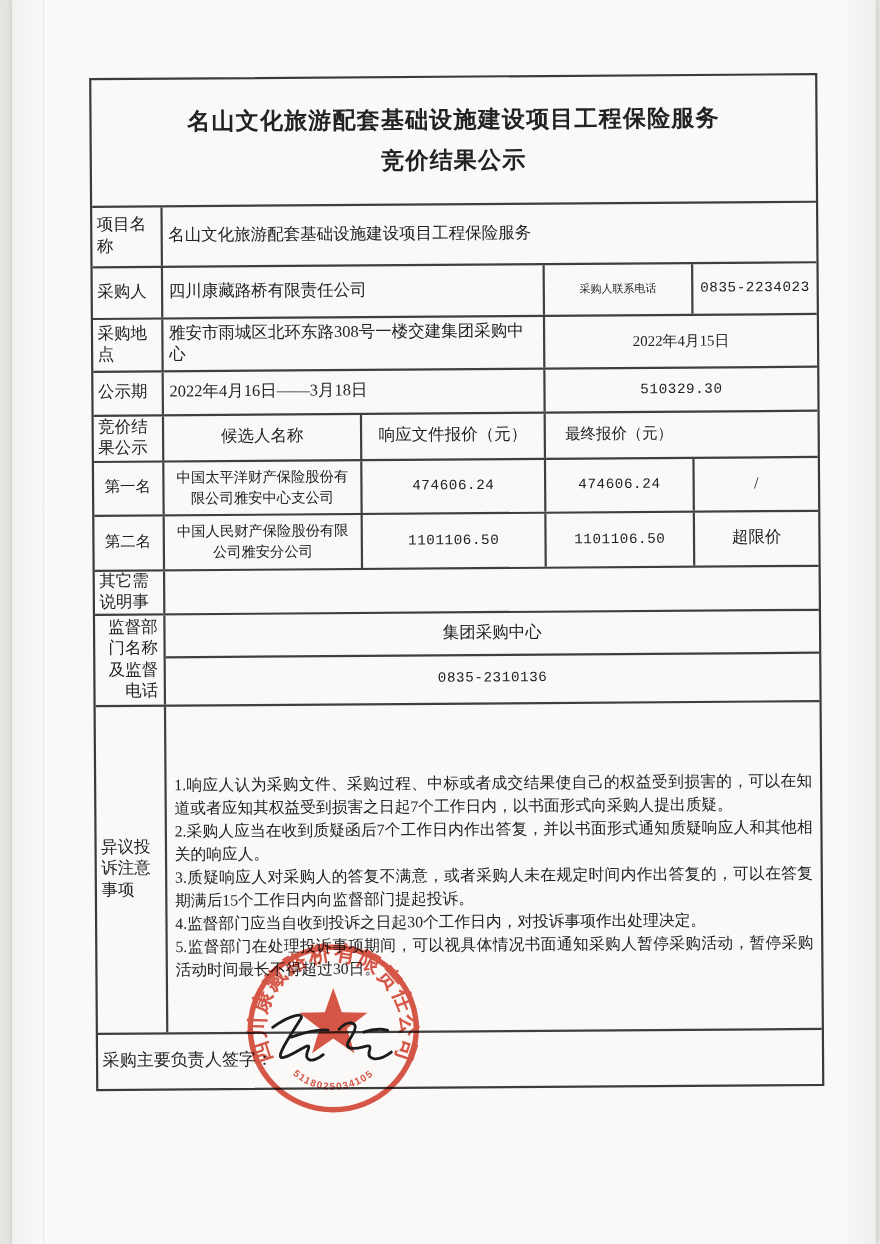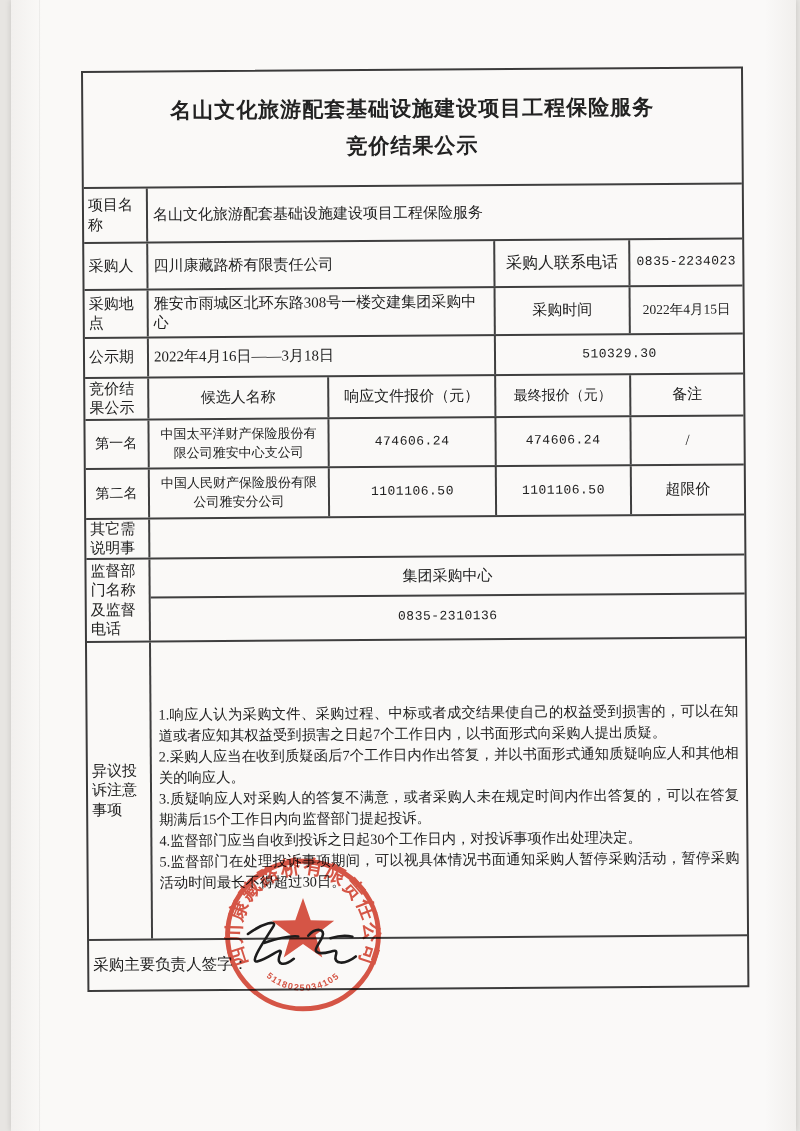--- a/index.html
+++ b/index.html
@@ -84,43 +84,41 @@
     </div>
 
     <div class="row rh1">
       <div class="cell c0">项目名称</div>
       <div class="cell span-rest">名山文化旅游配套基础设施建设项目工程保险服务</div>
     </div>
 
     <div class="row rh2">
       <div class="cell c0">采购人</div>
       <div class="cell c12">四川康藏路桥有限责任公司</div>
-      <div class="cell c3 center" style="font-size:16px;">采购人联系电话</div>
+      <div class="cell c3 center" style="font-size:10px;">采购人联系电话</div>
       <div class="cell c4 center num">0835-2234023</div>
     </div>
 
     <div class="row rh3">
       <div class="cell c0">采购地点</div>
       <div class="cell c12">雅安市雨城区北环东路308号一楼交建集团采购中心</div>
-      <div class="cell c3 center">采购时间</div>
       <div class="cell c4 center" style="font-size:13.5px;">2022年4月15日</div>
     </div>
 
     <div class="row rh4">
       <div class="cell c0">公示期</div>
       <div class="cell c12">2022年4月16日——3月18日</div>
       <div class="cell c4 center num">510329.30</div>
     </div>
 
     <div class="row rh5">
       <div class="cell c0">竞价结果公示</div>
       <div class="cell c1 center">候选人名称</div>
       <div class="cell c2 center">响应文件报价（元）</div>
       <div class="cell c3 center" style="font-size:14px;text-align:right;">最终报价（元）</div>
-      <div class="cell c4 center">备注</div>
     </div>
 
     <div class="row rh6">
       <div class="cell c0 center" style="font-size:14px;text-align:right;">第一名</div>
       <div class="cell c1 center name-small">中国太平洋财产保险股份有限公司雅安中心支公司</div>
       <div class="cell c2 center num">474606.24</div>
       <div class="cell c3 center num">474606.24</div>
       <div class="cell c4 center">/</div>
     </div>
 
@@ -131,21 +129,21 @@
       <div class="cell c3 center num">1101106.50</div>
       <div class="cell c4 center">超限价</div>
     </div>
 
     <div class="row rh8">
       <div class="cell c0">其它需说明事</div>
       <div class="cell span-rest"></div>
     </div>
 
     <div class="row rh9">
-      <div class="cell c0 center" style="text-align:left;">监督部门名称及监督电话</div>
+      <div class="cell c0 center" style="text-align:right;">监督部门名称及监督电话</div>
       <div class="cell span-rest subsplit" style="padding:0;align-items:stretch;">
         <div class="subrow sub-a">集团采购中心</div>
         <div class="subrow sub-b num">0835-2310136</div>
       </div>
     </div>
 
     <div class="row rh10">
       <div class="cell c0">异议投诉注意事项</div>
       <div class="cell span-rest objection-cell">
         <div class="objection-text">

